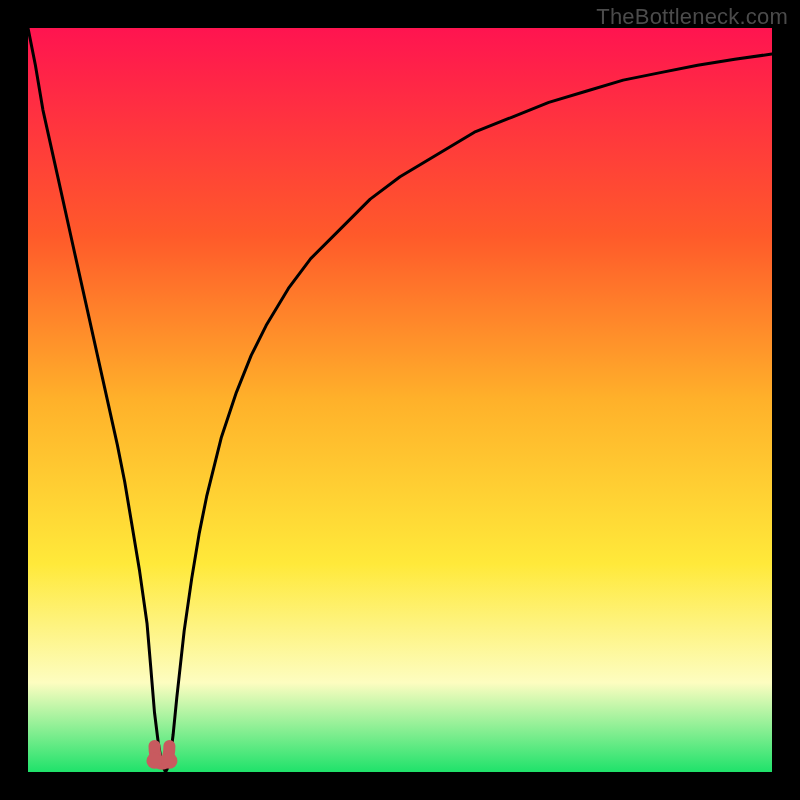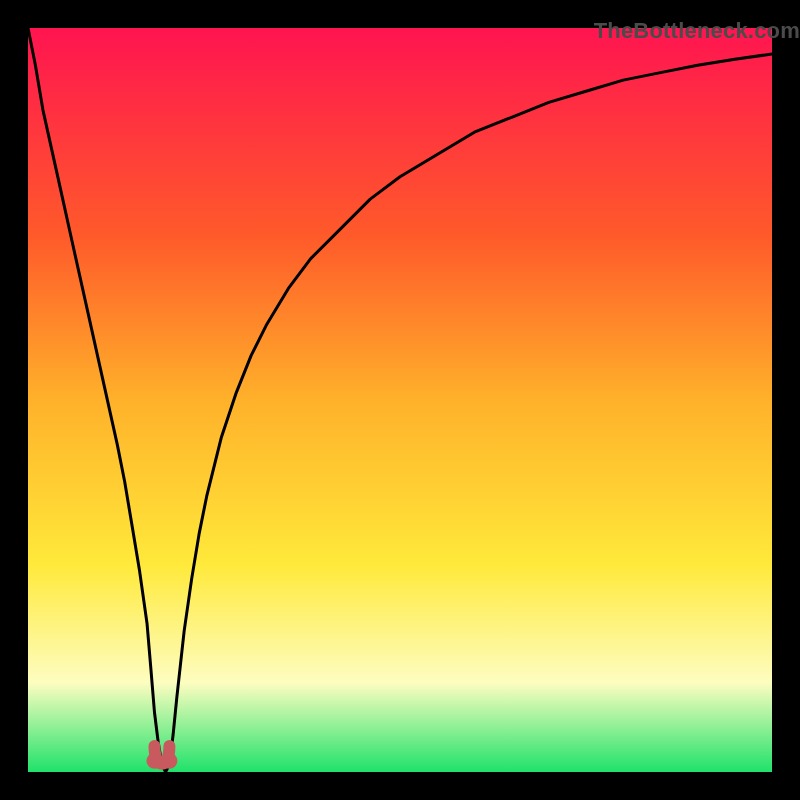--- a/index.html
+++ b/index.html
@@ -22,27 +22,26 @@
   .plot {
     position: absolute;
     left: 28px;
     top: 28px;
     width: 744px;
     height: 744px;
   }
   .watermark {
     position: absolute;
     top: 4px;
-    right: 0;
+    right: 12px;
     color: #4b4b4b;
     font-size: 22px;
-    font-weight: 700;
+    font-weight: 400;
     letter-spacing: 0.2px;
     user-select: none;
-    margin-top: 14px;
   }
   svg { display: block; }
 </style>
 </head>
 <body>
 
 <div class="frame">
 
   <div class="plot">
     <svg id="plot-svg" width="744" height="744" viewBox="0 0 744 744">

